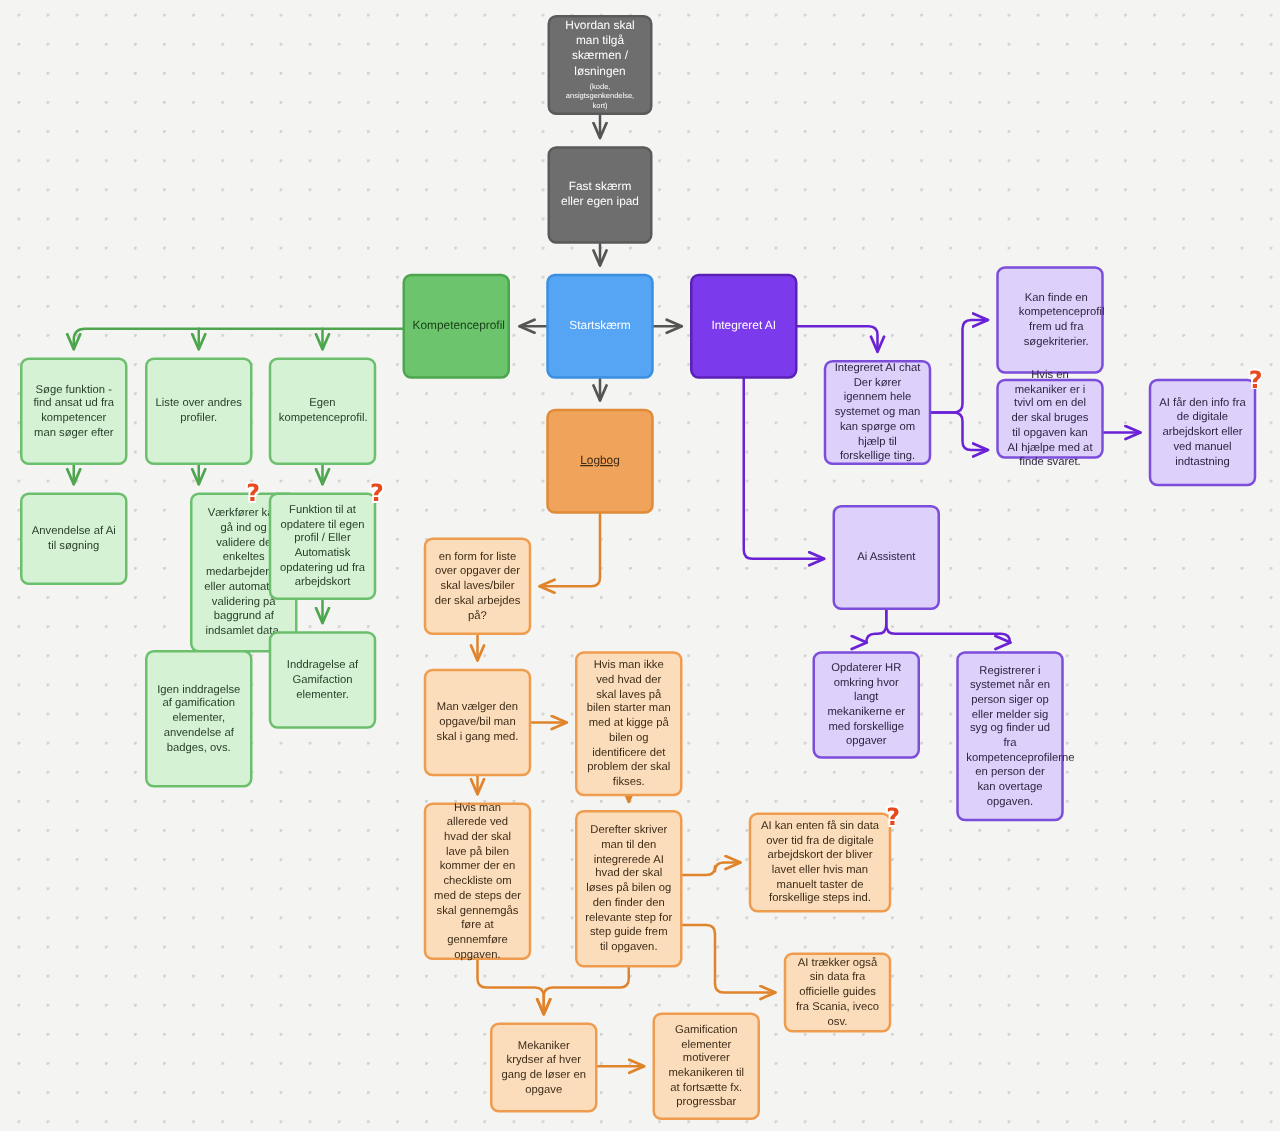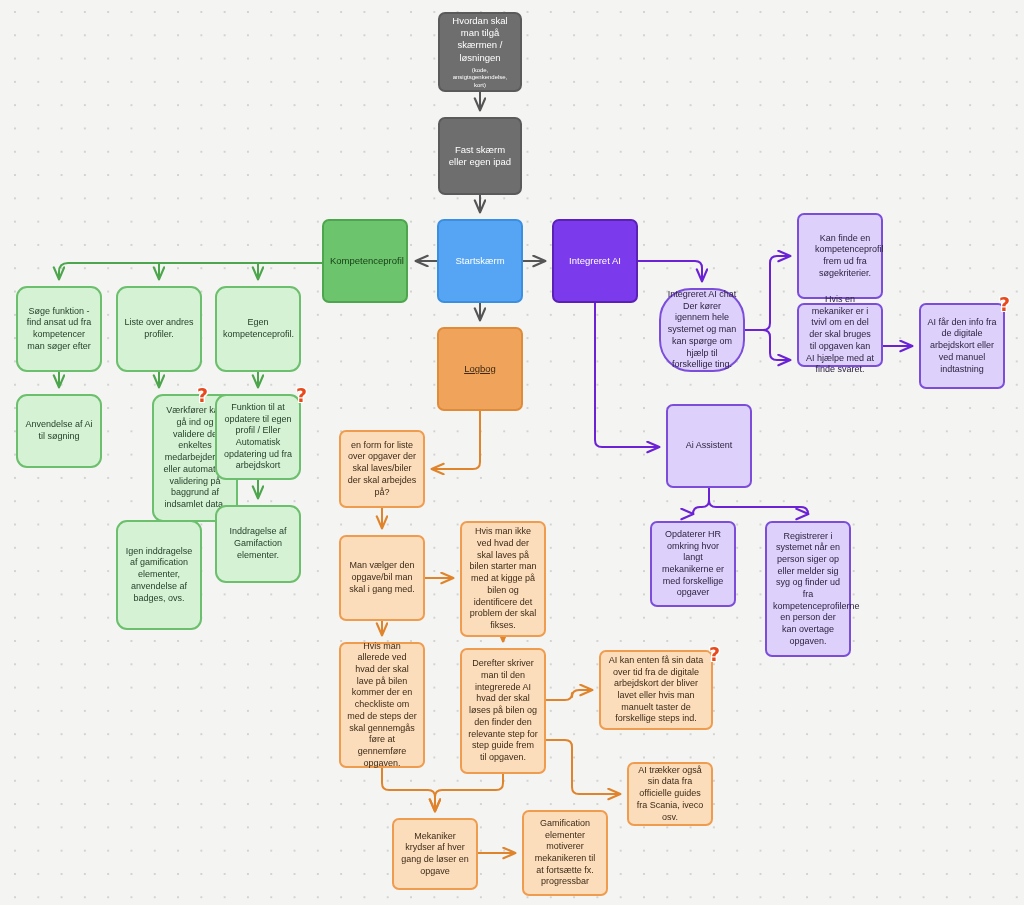--- a/index.html
+++ b/index.html
@@ -62,21 +62,20 @@
     background: #6cc56c;
     border-color: #4da64d;
     color: #173d17;
     font-size: 9.5px;
   }
   .t-green-light {
     background: #d5f2d5;
     border-color: #6cbf6c;
     color: #27402a;
     font-size: 9px;
-    border-radius: 11px;
   }
   .t-blue {
     background: #56a5f5;
     border-color: #3b8fe0;
     color: #ffffff;
     font-size: 9.5px;
     align-items: center;
   }
   .t-purple-solid {
     background: #7c3aed;
@@ -247,21 +246,21 @@
       <div class="node t-green-light" style="left: 116px; top: 520px; width: 86px; height: 110px;">
         <div style="width: 100%;">
           <span class="label">Igen inddragelse af gamification elementer, anvendelse af badges, ovs.</span>
         </div>
       </div>
       <div class="node t-green-light" style="left: 215px; top: 505px; width: 86px; height: 78px;">
         <div style="width: 100%;">
           <span class="label">Inddragelse af Gamifaction elementer.</span>
         </div>
       </div>
-      <div class="node t-purple-light" style="left: 659px; top: 288px; width: 86px; height: 84px; border-radius: 32px;">
+      <div class="node t-purple-light" style="left: 659px; top: 288px; width: 86px; height: 84px;">
         <div style="width: 100%;">
           <span class="label">Integreret AI chat Der kører igennem hele systemet og man kan spørge om hjælp til forskellige ting.</span>
         </div>
       </div>
       <div class="node t-purple-light" style="left: 797px; top: 213px; width: 86px; height: 86px; padding-left: 16px;">
         <div style="width: 100%;">
           <span class="label">Kan finde en kompetenceprofil frem ud fra søgekriterier.</span>
         </div>
       </div>
       <div class="node t-purple-light" style="left: 797px; top: 303px; width: 86px; height: 64px;">

